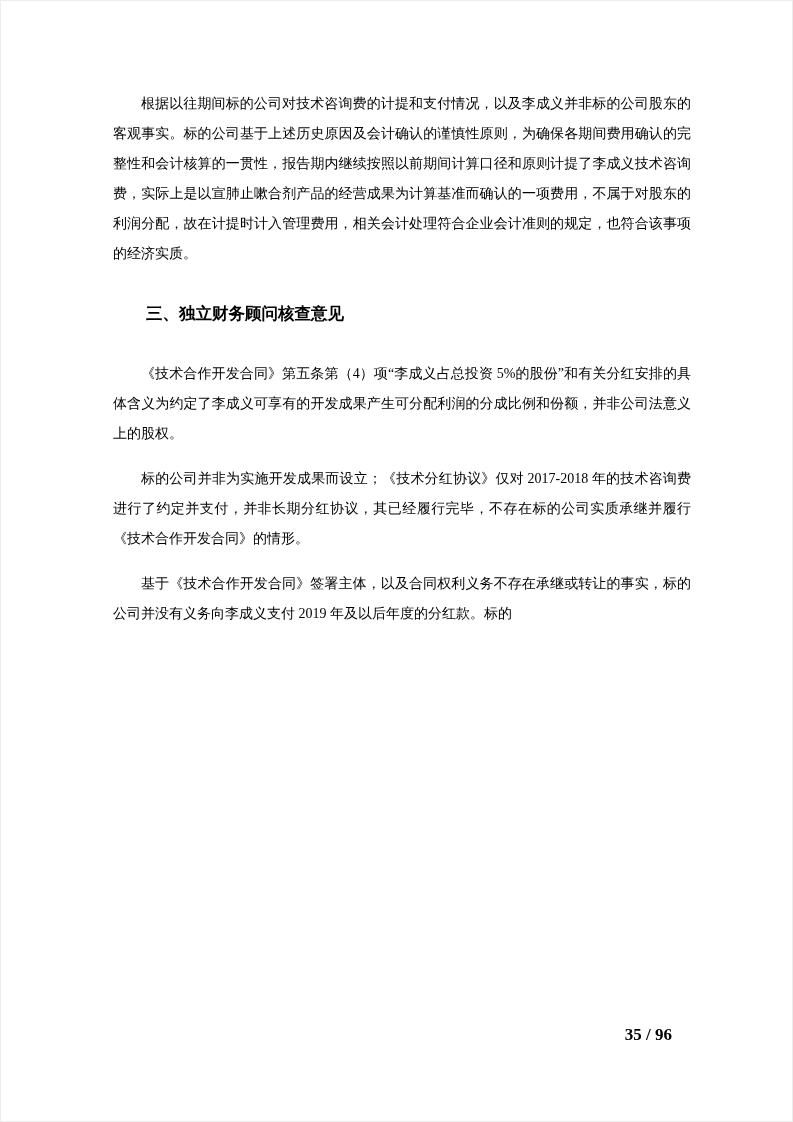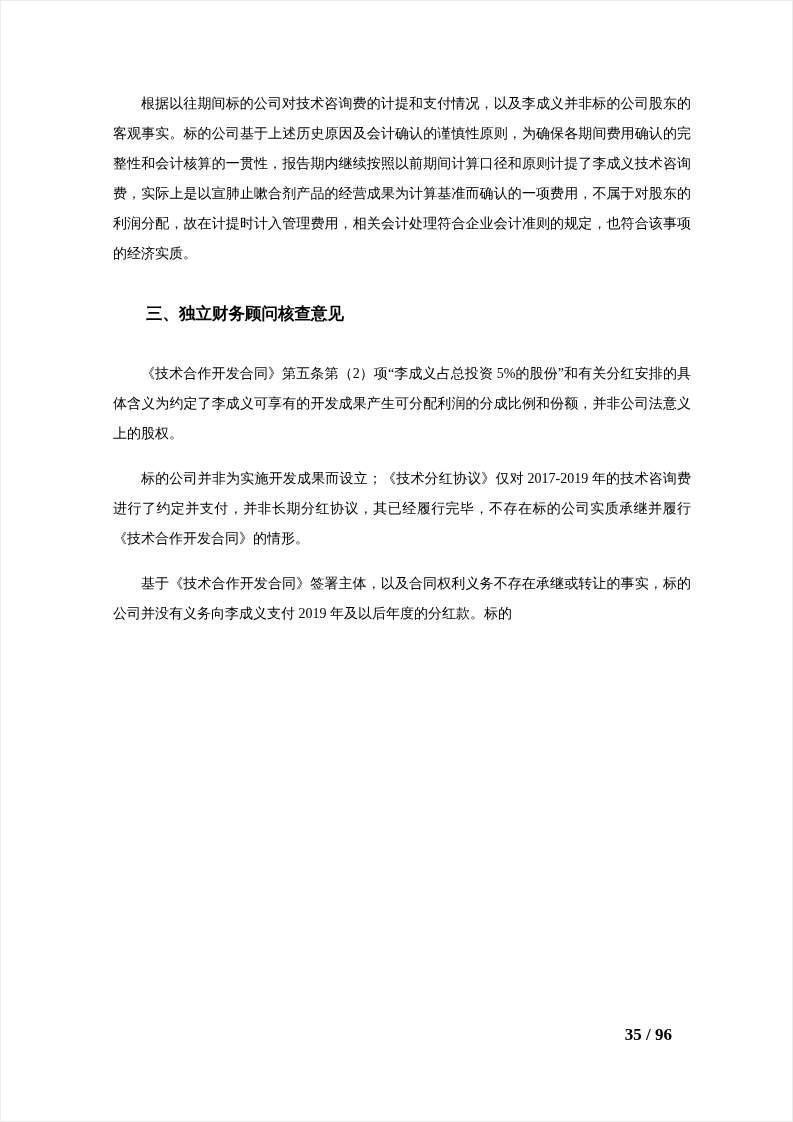--- a/index.html
+++ b/index.html
@@ -52,18 +52,18 @@
     line-height: 16px;
   }
 </style>
 </head>
 <body>
 
 <div class="page">
   <div class="text-block">
     <p class="body-para">根据以往期间标的公司对技术咨询费的计提和支付情况，以及李成义并非标的公司股东的客观事实。标的公司基于上述历史原因及会计确认的谨慎性原则，为确保各期间费用确认的完整性和会计核算的一贯性，报告期内继续按照以前期间计算口径和原则计提了李成义技术咨询费，实际上是以宣肺止嗽合剂产品的经营成果为计算基准而确认的一项费用，不属于对股东的利润分配，故在计提时计入管理费用，相关会计处理符合企业会计准则的规定，也符合该事项的经济实质。</p>
     <h2 class="section-heading">三、独立财务顾问核查意见</h2>
-    <p class="body-para">《技术合作开发合同》第五条第（2）项“李成义占总投资 5%的股份”和有关分红安排的具体含义为约定了李成义可享有的开发成果产生可分配利润的分成比例和份额，并非公司法意义上的股权。</p>
-    <p class="body-para">标的公司并非为实施开发成果而设立；《技术分红协议》仅对 2017-2019 年的技术咨询费进行了约定并支付，并非长期分红协议，其已经履行完毕，不存在标的公司实质承继并履行《技术合作开发合同》的情形。</p>
+    <p class="body-para">《技术合作开发合同》第五条第（4）项“李成义占总投资 5%的股份”和有关分红安排的具体含义为约定了李成义可享有的开发成果产生可分配利润的分成比例和份额，并非公司法意义上的股权。</p>
+    <p class="body-para">标的公司并非为实施开发成果而设立；《技术分红协议》仅对 2017-2018 年的技术咨询费进行了约定并支付，并非长期分红协议，其已经履行完毕，不存在标的公司实质承继并履行《技术合作开发合同》的情形。</p>
     <p class="body-para">基于《技术合作开发合同》签署主体，以及合同权利义务不存在承继或转让的事实，标的公司并没有义务向李成义支付 2019 年及以后年度的分红款。标的</p>
   </div>
   <div class="page-number">35 / 96</div>
 </div>
 
 </body></html>

